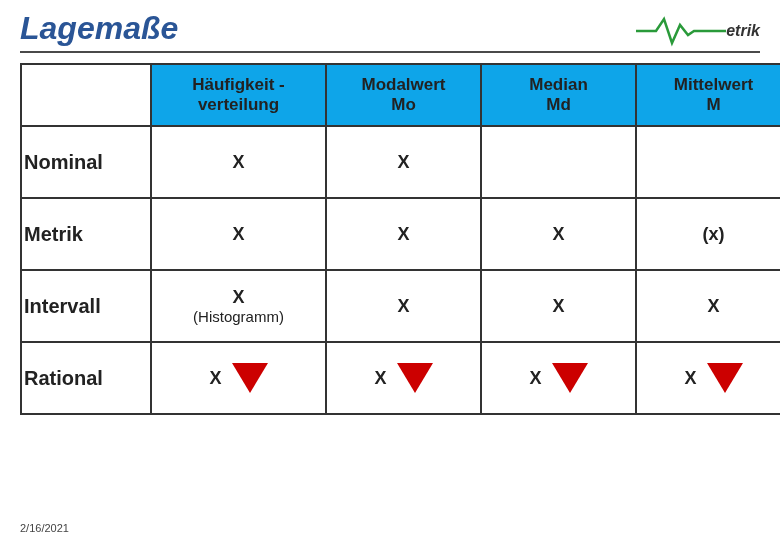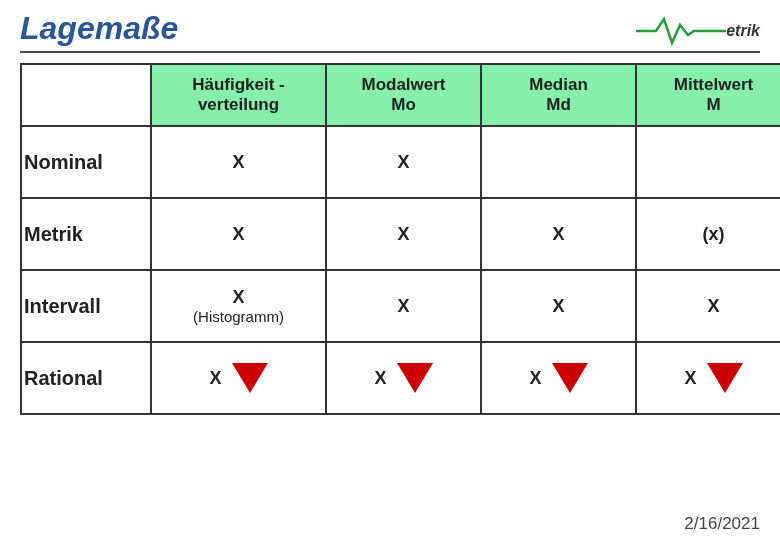--- a/index.html
+++ b/index.html
@@ -66,21 +66,21 @@
       text-align: center;
       vertical-align: middle;
       padding: 6px 4px;
       position: relative;
     }
 
     th {
       font-size: 17px;
       font-weight: bold;
       color: #222;
-      background: #86efac;
+      background: #0ea5e9;
       padding: 10px 4px;
     }
 
     td {
       font-size: 18px;
       font-weight: bold;
       color: #222;
       height: 72px;
     }
 
@@ -130,22 +130,22 @@
       display: block;
     }
 
     
     .footer {
       position: absolute;
       bottom: 6px;
       left: 20px;
       right: 20px;
       display: flex;
-      justify-content: flex-end;
-      font-size: 17px;
+      justify-content: flex-start;
+      font-size: 11px;
       color: #444;
     }
 
     
     .heartbeat-svg {
       display: inline-block;
       vertical-align: middle;
     }
   </style>
 </head>

